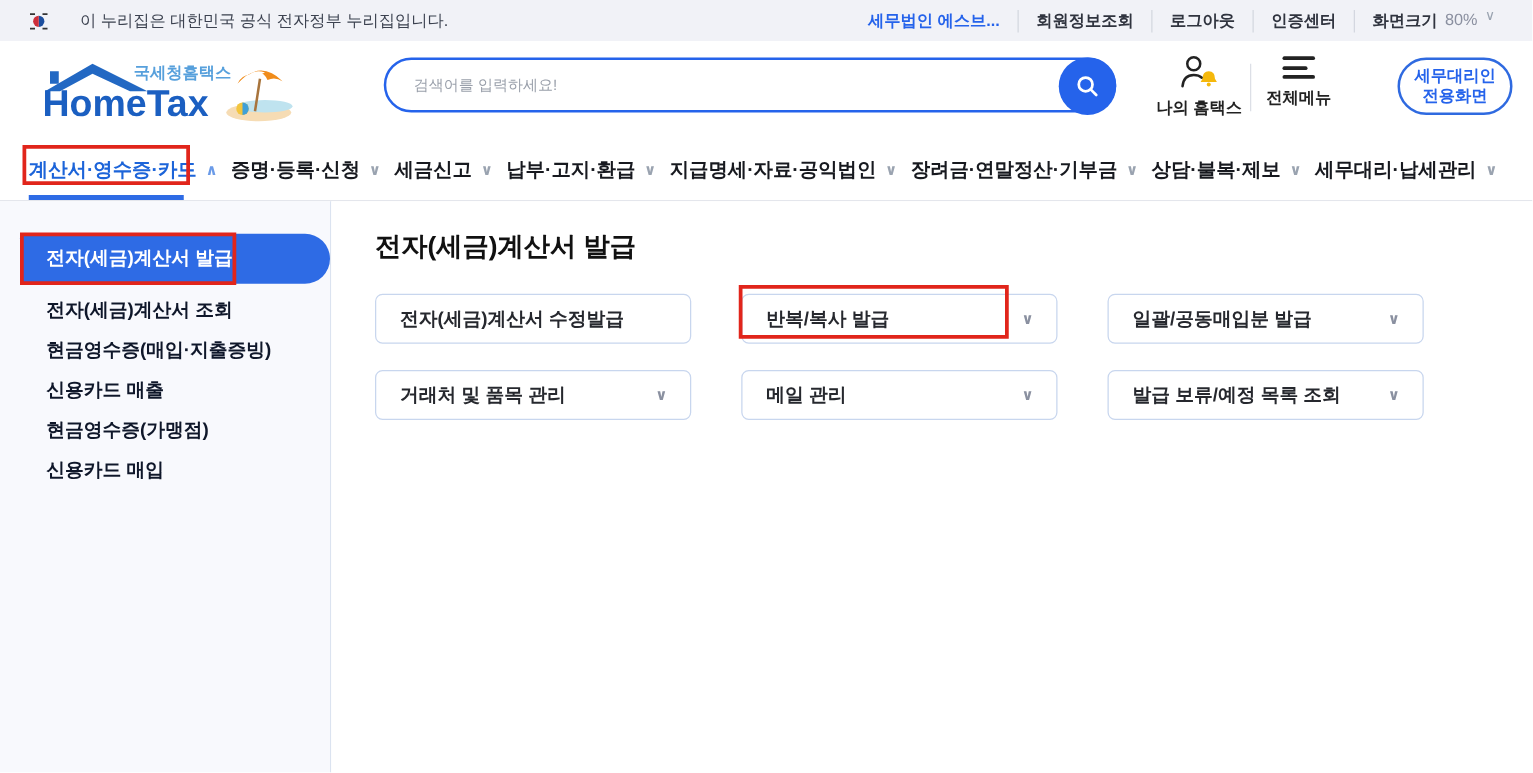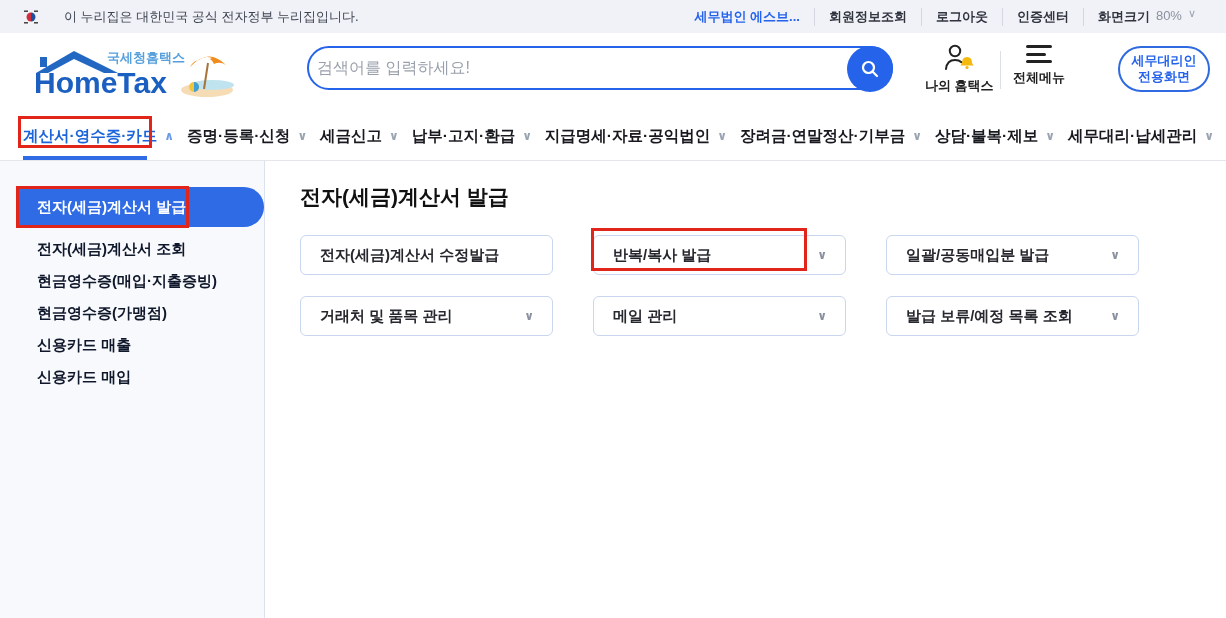--- a/index.html
+++ b/index.html
@@ -23,39 +23,39 @@
   .screen-size .lbl { font-weight:700; color:#30343f; }
   .screen-size .val { color:#8b90a0; }
   .chev { color:#9aa3b0; font-size:11px; line-height:1; }
   
   .header { position:relative; height:79px; background:#fff; }
   .logo { position:absolute; left:22px; top:12px; width:215px; height:56px; cursor:pointer; }
   
   .search { position:absolute; left:307px; top:13px; width:586px; height:44px;
     border:2px solid #2563eb; border-radius:23px; background:#fff; display:flex; align-items:center; }
   .search input { border:none; outline:none; background:transparent; width:500px;
-    margin-left:8px; font-size:16px; color:#333; font-family:inherit; }
+    margin-left:22px; font-size:12px; color:#333; font-family:inherit; }
   .search input::placeholder { color:#9aa0ab; }
   .search-btn { position:absolute; right:-2px; top:-2px; width:46px; height:46px; border-radius:50%;
     background:#2563eb; border:none; cursor:pointer; display:flex; align-items:center; justify-content:center; }
   
   .hdr-ctrl { position:absolute; top:10px; display:flex; flex-direction:column; align-items:center; cursor:pointer; }
   .hdr-ctrl .cap { font-size:13px; font-weight:700; color:#222; margin-top:6px; white-space:nowrap; }
   .ctrl-my { left:925px; }
   .ctrl-menu { left:1013px; }
   .hdr-divider { position:absolute; left:1000px; top:18px; width:1px; height:38px; background:#dcdfe6; }
   .burger { width:26px; height:20px; display:flex; flex-direction:column; justify-content:space-between; padding-top:2px; }
   .burger span { display:block; height:3px; background:#222; border-radius:2px; }
   .burger span:nth-child(2){ width:20px; }
   .agent-btn { position:absolute; left:1118px; top:13px; width:92px; height:46px;
     border:2px solid #2f6ae0; border-radius:24px; background:#fff; color:#2563eb;
     font-size:13px; font-weight:700; line-height:16px; text-align:center; cursor:pointer; font-family:inherit; }
   
   .gnb { height:49px; border-bottom:1px solid #e4e6ec; display:flex; align-items:center;
-    justify-content:space-between; padding:0 12px 0 23px; background:#fff; }
+    justify-content:space-between; padding:0 28px 0 23px; background:#fff; }
   .gnb-item { position:relative; display:flex; align-items:center; gap:7px; height:48px;
     font-size:15.5px; font-weight:700; color:#17191f; cursor:pointer; white-space:nowrap; }
   .gnb-item .chev { font-size:12px; }
   .gnb-item.active { color:#1c64d9; }
   .gnb-item.active .chev { color:#6b9be8; }
   .gnb-item.active::after { content:""; position:absolute; left:0; bottom:0; width:124px; height:4px; background:#2e6be5; }
   
   .content { display:flex; height:457px; }
   .lnb { width:265px; background:#f8f9fd; border-right:1px solid #dbe3f0; padding-top:26px; }
   .lnb-item { font-size:15px; font-weight:700; color:#0f172a; padding-left:37px;
@@ -198,22 +198,22 @@
     <span>세무대리·납세관리</span>
     <span class="chev">∨</span>
   </div>
 </div>
 
 <div class="content">
   <div class="lnb">
     <div class="lnb-item active">전자(세금)계산서 발급</div>
     <div class="lnb-item">전자(세금)계산서 조회</div>
     <div class="lnb-item">현금영수증(매입·지출증빙)</div>
+    <div class="lnb-item">신용카드 매출</div>
     <div class="lnb-item">현금영수증(가맹점)</div>
-    <div class="lnb-item">신용카드 매출</div>
     <div class="lnb-item">신용카드 매입</div>
   </div>
 
   <div class="main">
     <div class="page-title">전자(세금)계산서 발급</div>
     <div class="card-grid">
       <div class="card">
         <span>전자(세금)계산서 수정발급</span>
       </div>
       <div class="card">

